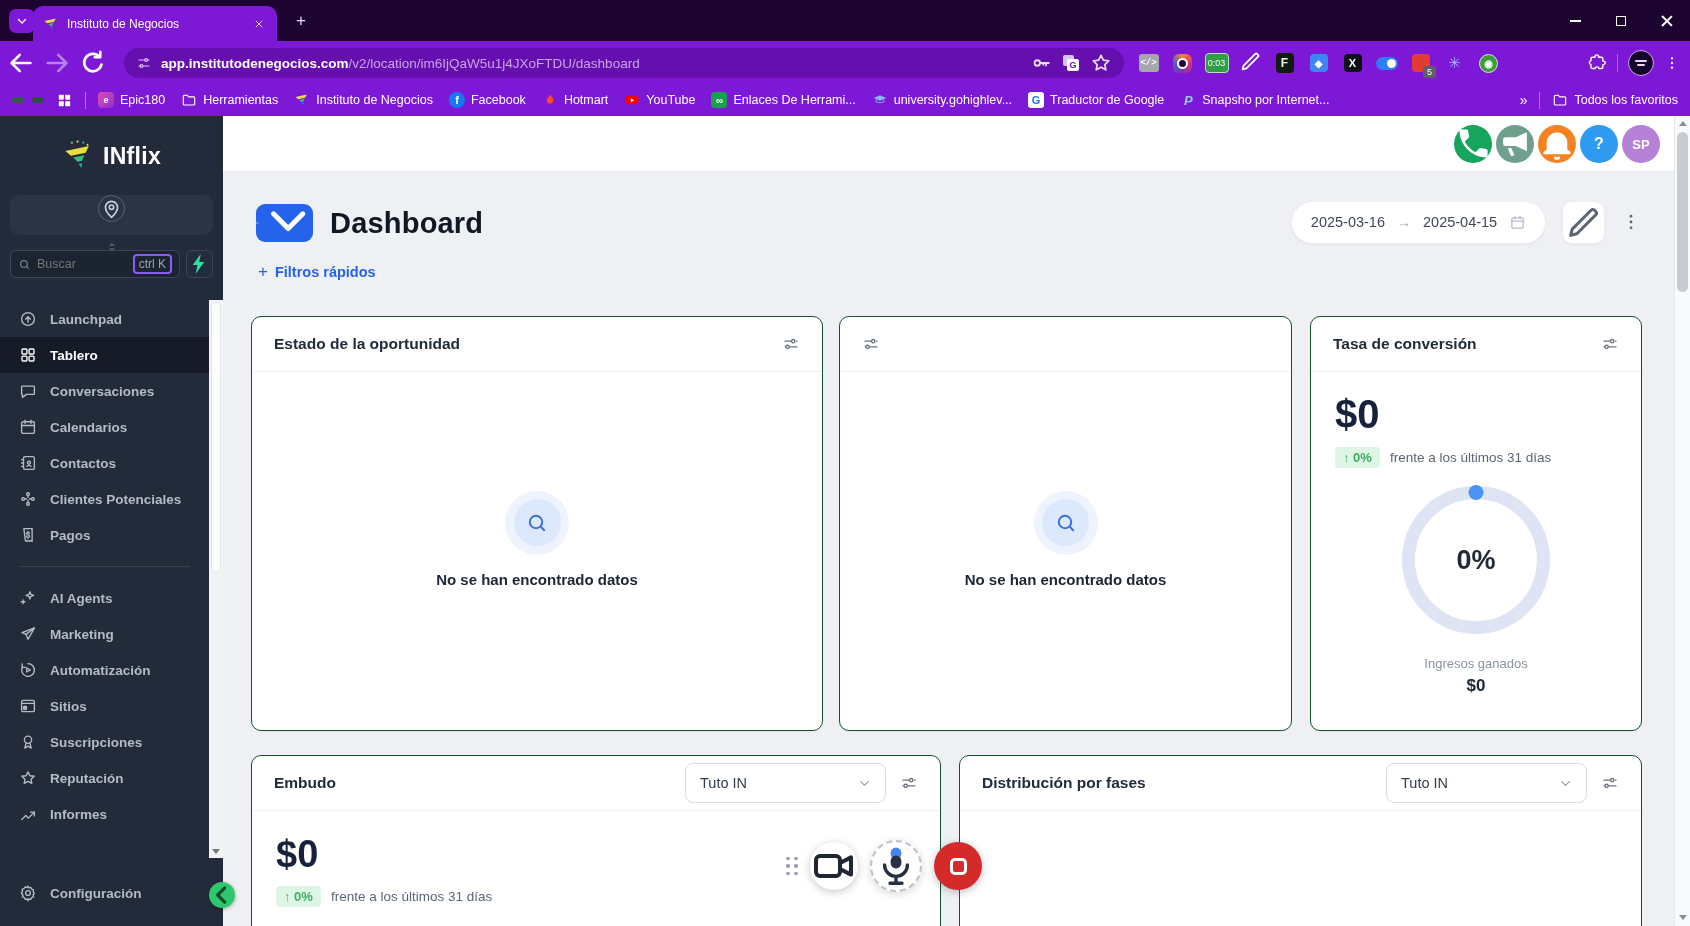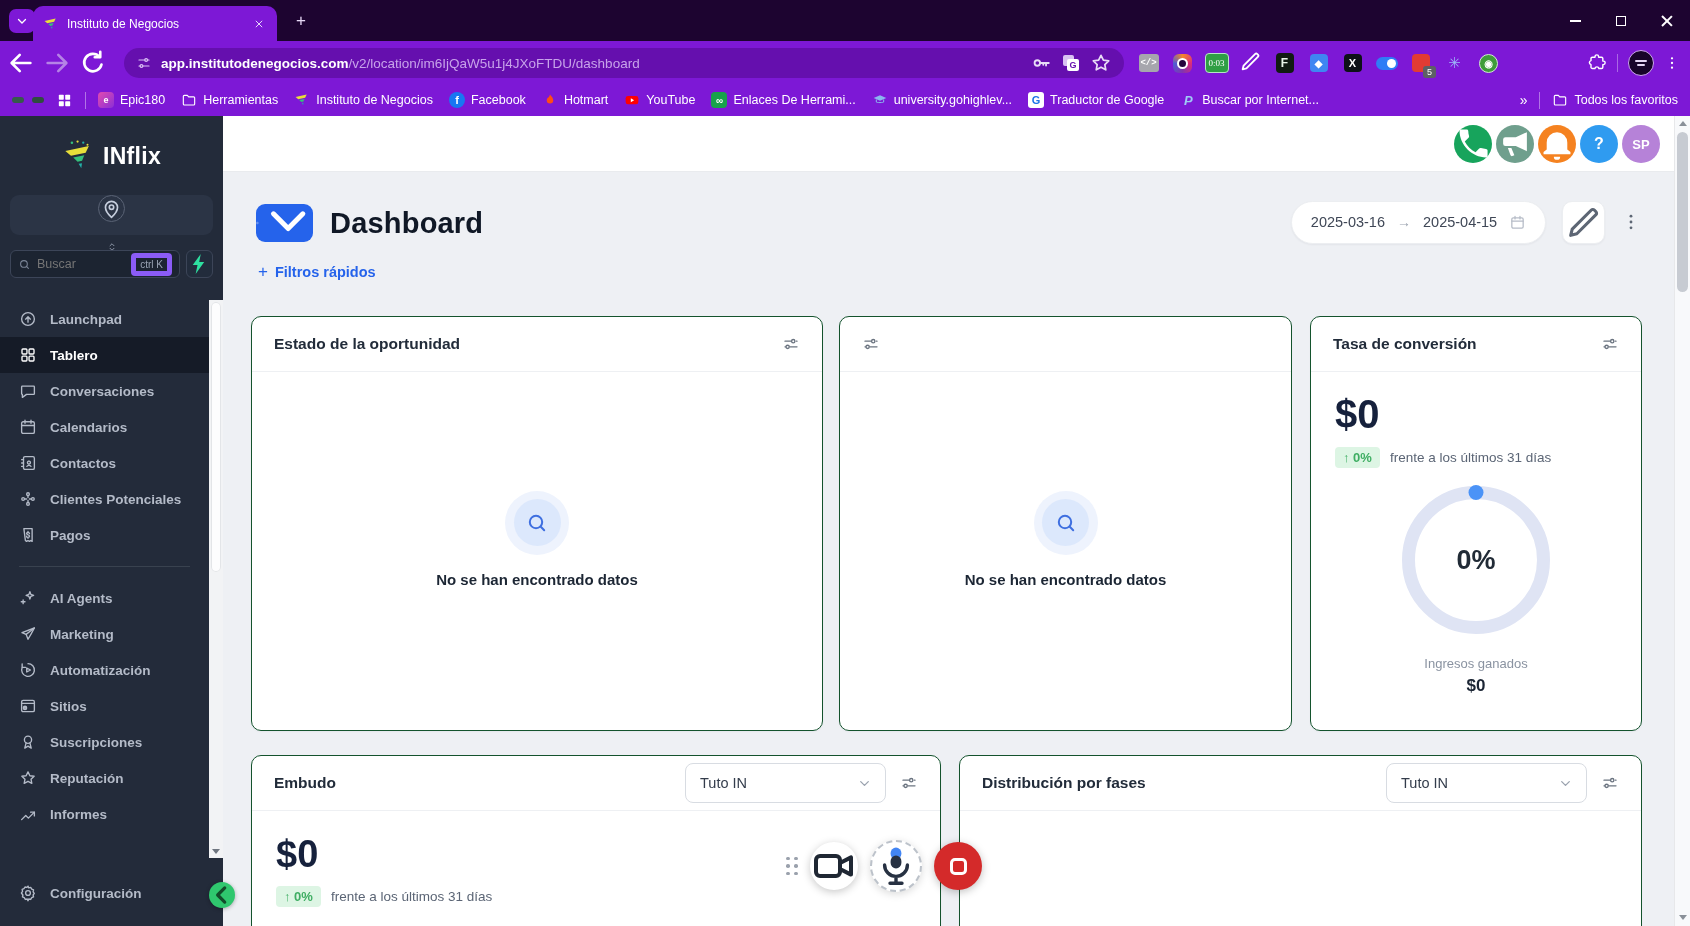--- a/index.html
+++ b/index.html
@@ -34,21 +34,21 @@
   .url-domain { color:#ffffff; font-weight:bold; }
   .url-path { color:#c7a3ea; }
   .pill-ic { width:22px; height:22px; color:#e8dcf6; display:flex; align-items:center; justify-content:center; margin-left:8px; flex:none; }
   .pill-ic svg { width:15px; height:15px; }
   .ext-row { position:absolute; left:1136px; top:48px; height:30px; display:flex; align-items:center; gap:9px; }
   .ext { position:relative; width:25px; height:26px; display:flex; align-items:center; justify-content:center; }
   .ext-ic { display:flex; align-items:center; justify-content:center; width:100%; height:100%; }
   .ext-badge { position:absolute; right:-3px; bottom:-2px; background:#5d6065; color:#fff; font-size:9px; padding:1px 4px; border-radius:3px; }
   .chip { display:flex; align-items:center; justify-content:center; border-radius:4px; font-weight:bold; }
   .chip-code { width:20px; height:18px; background:#a6a6ad; color:#fff; font-size:9px; border-radius:3px; font-family:"Liberation Mono", monospace;}
-  .chip-timer { width:24px; height:20px; background:#2f9e44; color:#fff; font-size:9px; border-radius:4px; display:flex; align-items:center; justify-content:center; font-family:Liberation Serif, serif; border:1px solid #b7e4c7;}
+  .chip-timer { width:24px; height:20px; background:#2f9e44; color:#fff; font-size:9px; border-radius:4px; display:flex; align-items:center; justify-content:center; font-family:Liberation Sans, sans-serif; border:1px solid #b7e4c7;}
   .chip-pen { color:#fff; } .chip-pen svg { width:16px; height:16px; }
   .chip-f { width:18px; height:20px; background:#101b12; color:#e8f5e9; font-size:12px; border-radius:4px; }
   .chip-tag { width:18px; height:18px; background:#3f86f2; color:#fff; font-size:10px; border-radius:4px; }
   .chip-x { width:18px; height:18px; background:#0d1117; color:#fff; font-size:11px; border-radius:4px; }
   .chip-notes { width:18px; height:18px; background:#e23b33; border-radius:4px; }
   .chip-spark { color:#9db7f8; font-size:15px; }
   .chip-green { width:19px; height:19px; background:#3f9c3a; color:#fff; font-size:10px; border-radius:50%; border:1px solid #d3e8d2;}
   .cam-ring { width:19px; height:19px; border-radius:6px; background:conic-gradient(#f58529,#dd2a7b,#8134af,#515bd4,#f58529); display:flex; align-items:center; justify-content:center; }
   .cam-core { width:11px; height:11px; border-radius:50%; background:#26053d; border:2px solid #fff; }
   .tgl { width:22px; height:13px; background:#2f7df6; border-radius:7px; position:relative; display:inline-block; }
@@ -93,21 +93,21 @@
   .loc-pin { width:27px; height:27px; border-radius:50%; border:1.4px solid #5a6375; color:#c6cedd; display:flex; align-items:center; justify-content:center; flex:none; }
   .loc-pin svg { width:14px; height:14px; }
   .loc-texts { flex:1; overflow:hidden; }
   .loc-name { color:#fff; font-size:12px; font-weight:bold; white-space:nowrap; }
   .loc-city { color:#99a2b3; font-size:11px; }
   .loc-chevrons { color:#8a93a4; width:12px; } .loc-chevrons svg { width:12px; height:16px; }
   .search-row { position:absolute; left:10px; top:134px; width:203px; height:28px; display:flex; gap:6px; }
   .search-box { flex:1; background:#1c2431; border:1px solid #3c4558; border-radius:6px; display:flex; align-items:center; padding:0 7px; gap:6px; }
   .search-box svg { width:13px; height:13px; color:#7a8496; flex:none; }
   .search-box input { background:transparent; border:none; outline:none; color:#aeb6c4; font-size:12.5px; width:70px; font-family:"Liberation Sans", sans-serif; }
-  .kbd { margin-left:auto; border:5px solid #8b5cf6; color:#9aa3b4; font-size:10px; border-radius:4px; padding:1px 4px; white-space:nowrap; }
+  .kbd { margin-left:auto; border:2px solid #8b5cf6; color:#9aa3b4; font-size:12px; border-radius:4px; padding:1px 4px; white-space:nowrap; }
   .bolt-btn { width:27px; height:28px; background:#222c3c; border:1px solid #3c4558; border-radius:6px; color:#2ee0a0; display:flex; align-items:center; justify-content:center; }
   .bolt-btn svg { width:14px; height:14px; }
   .menu { position:absolute; left:0; top:185px; width:209px; }
   .menu-item { height:36px; display:flex; align-items:center; gap:13px; padding-left:19px; color:#b4bbc8; font-size:13.5px; font-weight:600; cursor:pointer; }
   .menu-item .mi { width:18px; height:18px; display:flex; align-items:center; justify-content:center; flex:none; }
   .menu-item .mi svg { width:17px; height:17px; }
   .menu-item.active { background:#151b27; color:#fff; }
   .menu-divider { height:1px; background:#39424f; margin:13px 19px 13px 19px; }
   .menu-settings { position:absolute; left:0; top:759px; width:209px; }
   .sb-scroll { position:absolute; left:209px; top:184px; width:14px; height:558px; background:#f2f3f5; }
@@ -436,21 +436,21 @@
             </svg>
           </span>
           <span>university.gohighlev...</span>
         </span>
         <span class="bm-item">
           <span class="fav fav-translate">G</span>
           <span>Traductor de Google</span>
         </span>
         <span class="bm-item">
           <span class="fav fav-paypal">P</span>
-          <span>Buscar por Internet...</span>
+          <span>Snapsho por Internet...</span>
         </span>
       </span>
     <span class="bm-right">
       <span class="bm-overflow">»</span>
       <span class="bm-sep"></span>
       <span class="bm-item">
         <span class="fav fav-folder">
             <svg viewBox="0 0 24 24" fill="none" stroke="currentColor" stroke-width="1.7" stroke-linecap="round" stroke-linejoin="round" style="width:100%;height:100%">
               <path d="M3.5 6.5A1.5 1.5 0 0 1 5 5h4.5l2 2.3H19a1.5 1.5 0 0 1 1.5 1.5v9.2A1.5 1.5 0 0 1 19 19.5H5a1.5 1.5 0 0 1-1.5-1.5z"></path>
             </svg>

